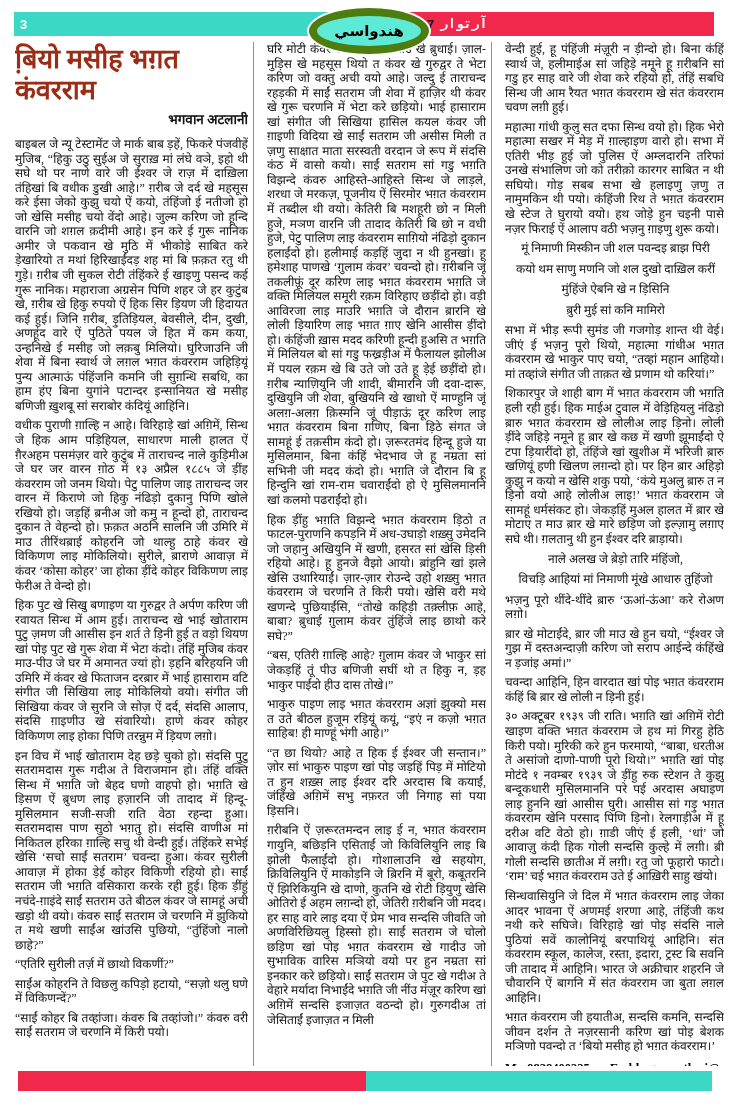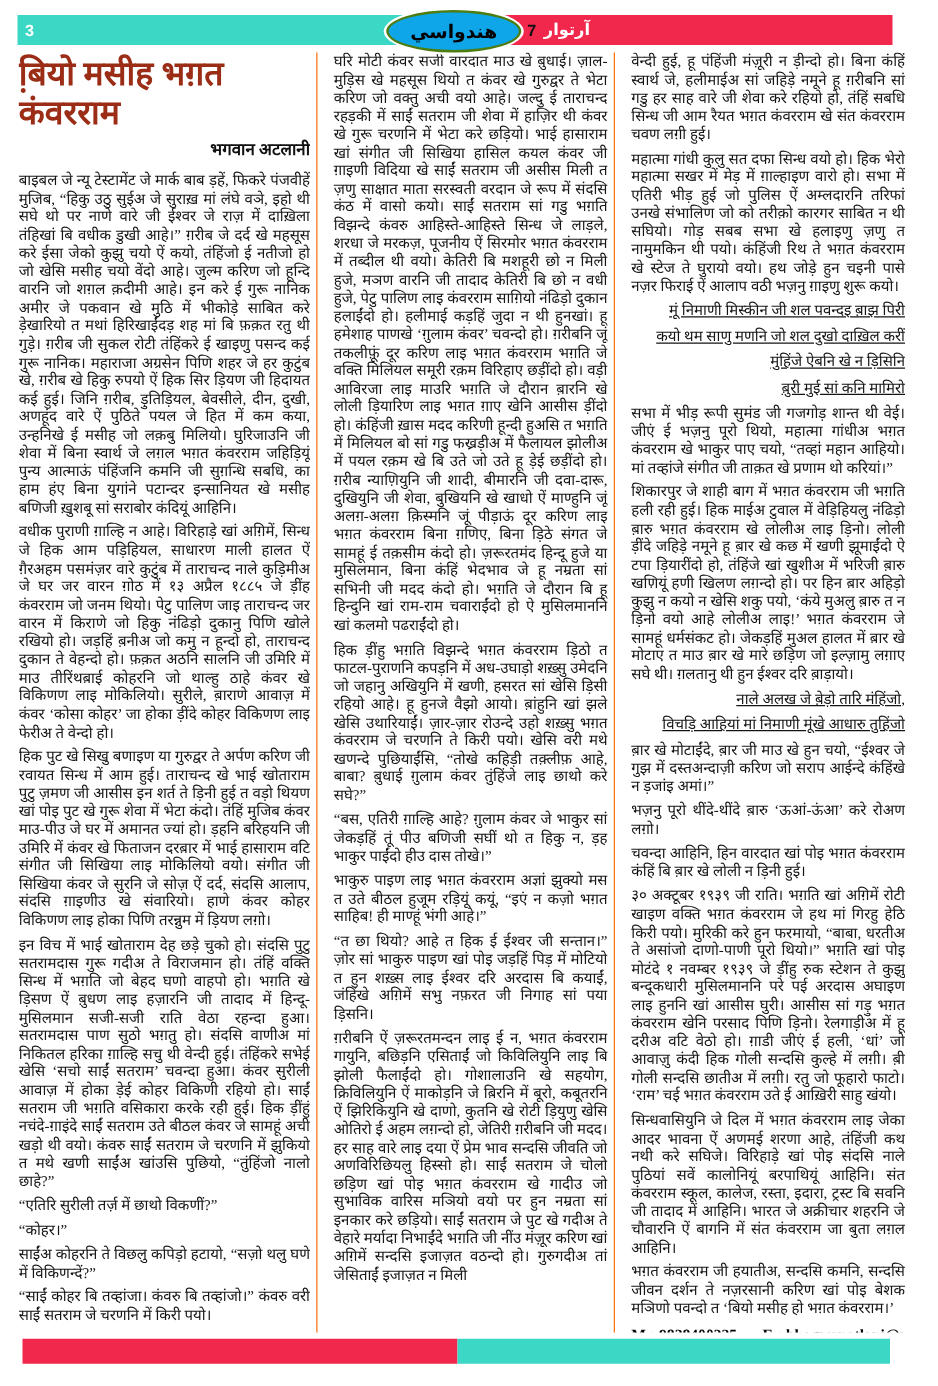--- a/index.html
+++ b/index.html
@@ -22,27 +22,27 @@
     font-size:13px;font-weight:bold;padding-left:6px;box-sizing:border-box;
   }
   .topbar .seg-red{
     background:#f2274c;flex:1 1 auto;height:100%;
     display:flex;align-items:center;justify-content:flex-end;
     padding-right:6px;box-sizing:border-box;
     direction:rtl;
     font-family:"DejaVu Sans",sans-serif;
     font-size:13px;font-weight:bold;line-height:1;
   }
-  .topbar .seg-red .w{color:#ffffff;margin:0 3px;}
+  .topbar .seg-red .w{color:#ffffff;margin:0 3px;font-family:Liberation Mono, monospace;}
   .topbar .seg-red .b{color:#111111;margin:0 3px;font-family:"Liberation Sans",sans-serif;}
   .logo-oval{
     position:absolute;left:295px;top:-4px;
     width:104px;height:30px;
-    background:#0ea5e9;
-    border:2px solid #4d7c0f;
+    background:#5eead4;
+    border:8px solid #4d7c0f;
     border-radius:50%;
     box-shadow:0 0 0 2px #ffffff;
     display:flex;align-items:center;justify-content:center;
     font-family:"DejaVu Sans",sans-serif;
     font-size:15px;font-weight:bold;color:#000000;
     direction:rtl;z-index:3;
   }
   
   .columns{
     position:absolute;top:42px;left:15px;width:722px;height:1024px;
@@ -69,23 +69,22 @@
     margin:0 0 9px 0;
   }
   .para{
     margin:0 0 5px 0;
     font-size:12px;line-height:14.55px;
     color:#141414;
     text-align:justify;
     text-justify:inter-word;
   }
   .para.verse{
-    text-align:right;
+    text-align:center;
     margin:1px 0 6px 2px;
-    text-decoration:underline;
   }
   .contact{
     margin-top:7px;
     font-family:"Liberation Serif",serif;
     font-weight:bold;font-size:12.5px;color:#000;
     text-align:left;white-space:nowrap;
   }
   .contact .gap{display:inline-block;width:14px;}
   
   .bottombar{
@@ -116,21 +115,20 @@
   <main class="columns">
     <section class="col">
       <h1 class="headline">बि़यो मसीह भग़त कंवरराम</h1>
       <div class="byline">भगवान अटलानी</div>
       <div class="col-text">
           <p class="para">बाइबल जे न्यू टेस्टामेंट जे मार्क बाब ड़हें, फिकरे पंजवीहें मुजिब, “हिकु उठु सुईअ जे सुराख़ मां लंघे वञे, इहो थी सघे थो पर नाणे वारे जी ईश्वर जे राज़ में दाख़िला तंहिखां बि वधीक डुखी आहे।” ग़रीब जे दर्द खे महसूस करे ईसा जेको कुझु चयो ऐं कयो, तंहिंजो ई नतीजो हो जो खेसि मसीह चयो वेंदो आहे। जुल्म करिण जो हून्दि वारनि जो शग़ल क़दीमी आहे। इन करे ई गुरू नानिक अमीर जे पकवान खे मुठि में भीकोड़े साबित करे ड़ेखारियो त मथां हिरिखाईंदड़ शह मां बि फ़क़त रतु थी गुड़े। ग़रीब जी सुकल रोटी तंहिंकरे ई खाइणु पसन्द कई गुरू नानिक। महाराजा अग्रसेन पिणि शहर जे हर कुटुंब खे, ग़रीब खे हिकु रुपयो ऐं हिक सिर ड़ियण जी हिदायत कई हुई। जिनि ग़रीब, ड़ुतिड़ियल, बेवसीले, दीन, दुखी, अणहूंद वारे ऐं पुठिते पयल जे हित में कम कया, उन्हनिखे ई मसीह जो लक़बु मिलियो। घुरिजाउनि जी शेवा में बिना स्वार्थ जे लग़ल भग़त कंवरराम जहिड़ियूं पुन्य आत्माऊं पंहिंजनि कमनि जी सुग़न्धि सबधि, का हाम हंए बिना युगांने पटान्दर इन्सानियत खे मसीह बणिजी ख़ुशबू सां सराबोर कंदियूं आहिनि।</p>
           <p class="para">वधीक पुराणी ग़ाल्हि न आहे। विरिहाड़े खां अग़िमें, सिन्ध जे हिक आम पड़िहियल, साधारण माली हालत ऐं ग़ैरअहम पसमंज़र वारे कुटुंब में ताराचन्द नाले कुड़िमीअ जे घर जर वारन ग़ोठ में १३ अप्रैल १८८५ जे ड़ींह कंवरराम जो जनम थियो। पेटु पालिण जाइ ताराचन्द जर वारन में किराणे जो हिकु नंढिड़ो दुकानु पिणि खोले रखियो हो। जड़हिं ब़नीअ जो कमु न हून्दो हो, ताराचन्द दुकान ते वेहन्दो हो। फ़क़त अठनि सालनि जी उमिरि में माउ तीरिंथब़ाई कोहरनि जो थाल्हु ठाहे कंवर खे विकिणण लाइ मोकिलियो। सुरीले, ब़ाराणे आवाज़ में कंवर ‘कोसा कोहर’ जा होका ड़ींदे कोहर विकिणण लाइ फेरीअ ते वेन्दो हो।</p>
           <p class="para">हिक पुट खे सिखु बणाइण या गुरुद्वर ते अर्पण करिण जी रवायत सिन्ध में आम हुई। ताराचन्द खे भाई खोताराम पुटु ज़मण जी आसीस इन शर्त ते ड़िनी हुई त वड़ो थियण खां पोइ पुट खे गुरू शेवा में भेटा कंदो। तंहिं मुजिब कंवर माउ-पीउ जे घर में अमानत ज्यां हो। ड़हनि बरिहयनि जी उमिरि में कंवर खे फिताजन दरब़ार में भाई हासाराम वटि संगीत जी सिखिया लाइ मोकिलियो वयो। संगीत जी सिखिया कंवर जे सुरनि जे सोज़ ऐं दर्द, संदसि आलाप, संदसि ग़ाइणीउ खे संवारियो। हाणे कंवर कोहर विकिणण लाइ होका पिणि तरन्नुम में ड़ियण लग़ो।</p>
           <p class="para">इन विच में भाई खोताराम देह छड़े चुको हो। संदसि पुटु सतरामदास गुरू गदीअ ते विराजमान हो। तंहिं वक्ति सिन्ध में भग़ति जो बेहद घणो वाहपो हो। भग़ति खे ड़िसण ऐं ब़ुधण लाइ हज़ारनि जी तादाद में हिन्दू-मुसिलमान सजी-सजी राति वेठा रहन्दा हुआ। सतरामदास पाण सुठो भग़तु हो। संदसि वाणीअ मां निकितल हरिका ग़ाल्हि सचु थी वेन्दी हुई। तंहिंकरे सभेई खेसि ‘सचो साईं सतराम’ चवन्दा हुआ। कंवर सुरीली आवाज़ में होका ड़ेई कोहर विकिणी रहियो हो। साईं सतराम जी भग़ति वसिकारा करके रही हुई। हिक ड़ींहुं नचंदे-ग़ाइंदे साईं सतराम उते बीठल कंवर जे सामहूं अची खड़ो थी वयो। कंवरु साईं सतराम जे चरणनि में झुकियो त मथे खणी साईंअ खांउसि पुछियो, “तुंहिंजो नालो छाहे?”</p>
           <p class="para">“एतिरि सुरीली तर्ज़ में छाथो विकणीं?”</p>
-          <p class="para">“कोहर।”</p>
           <p class="para">साईंअ कोहरनि ते विछलु कपिड़ो हटायो, “सज़ो थलु घणे में विकिणन्दें?”</p>
           <p class="para">“साईं कोहर बि तव्हांजा। कंवरु बि तव्हांजो।” कंवरु वरी साईं सतराम जे चरणनि में किरी पयो।</p>
         </div>
     </section>
 
     <section class="col">
       <div class="col-text">
           <p class="para">घरि मोटी कंवर सजी वारदात माउ खे ब़ुधाई। ज़ाल-मुड़िस खे महसूस थियो त कंवर खे गुरुद्वर ते भेटा करिण जो वक्तु अची वयो आहे। जल्दु ई ताराचन्द रहड़की में साईं सतराम जी शेवा में हाज़िर थी कंवर खे गुरू चरणनि में भेटा करे छड़ियो। भाई हासाराम खां संगीत जी सिखिया हासिल कयल कंवर जी ग़ाइणी विदिया खे साईं सतराम जी असीस मिली त ज़णु साक्षात माता सरस्वती वरदान जे रूप में संदसि कंठ में वासो कयो। साईं सतराम सां गडु भग़ति विझन्दे कंवरु आहिस्ते-आहिस्ते सिन्ध जे लाड़ले, शरधा जे मरकज़, पूजनीय ऐं सिरमोर भग़त कंवरराम में तब्दील थी वयो। केतिरी बि मशहूरी छो न मिली हुजे, मञण वारनि जी तादाद केतिरी बि छो न वधी हुजे, पेटु पालिण लाइ कंवरराम साग़ियो नंढिड़ो दुकान हलाईंदो हो। हलीमाई कड़हिं जुदा न थी हुनखां। हू हमेशाह पाणखे ‘ग़ुलाम कंवर’ चवन्दो हो। ग़रीबनि जूं तकलीफ़ूं दूर करिण लाइ भग़त कंवरराम भग़ति जे वक्ति मिलियल समूरी रक़म विरिहाए छड़ींदो हो। वड़ी आविरजा लाइ माउरि भग़ति जे दौरान ब़ारनि खे लोली ड़ियारिण लाइ भग़त ग़ाए खेनि आसीस ड़ींदो हो। कंहिंजी ख़ास मदद करिणी हून्दी हुअसि त भग़ति में मिलियल बो सां गडु फख्रड़ीअ में फैलायल झोलीअ में पयल रक़म खे बि उते जो उते हू ड़ेई छड़ींदो हो। ग़रीब न्याण़ियुनि जी शादी, बीमारनि जी दवा-दारू, दुखियुनि जी शेवा, बुखियनि खे खाधो ऐं माण्हुनि जूं अलग़-अलग़ क़िस्मनि जूं पीड़ाऊं दूर करिण लाइ भग़त कंवरराम बिना ग़णिए, बिना ड़िठे संगत जे सामहूं ई तक़सीम कंदो हो। ज़रूरतमंद हिन्दू हुजे या मुसिलमान, बिना कंहिं भेदभाव जे हू नम्रता सां सभिनी जी मदद कंदो हो। भग़ति जे दौरान बि हू हिन्दुनि खां राम-राम चवाराईंदो हो ऐ मुसिलमाननि खां कलमो पढराईंदो हो।</p>
           <p class="para">हिक ड़ींहु भग़ति विझन्दे भग़त कंवरराम ड़िठो त फाटल-पुराणनि कपड़नि में अध-उघाड़ो शख़्सु उमेदनि जो जहानु अखियुनि में खणी, हसरत सां खेसि ड़िसी रहियो आहे। हू हुनजे वैझो आयो। ब़ांहुनि खां झले खेसि उथारियाईं। ज़ार-ज़ार रोउन्दे उहो शख़्सु भग़त कंवरराम जे चरणनि ते किरी पयो। खेसि वरी मथे खणन्दे पुछियाईंसि, “तोखे कहिड़ी तक़्लीफ़ आहे, बाबा? ब़ुधाई ग़ुलाम कंवर तुंहिंजे लाइ छाथो करे सघे?”</p>
           <p class="para">“बस, एतिरी ग़ाल्हि आहे? ग़ुलाम कंवर जे भाकुर सां जेकड़हिं तूं पीउ बणिजी सघीं थो त हिकु न, ड़ह भाकुर पाईंदो हीउ दास तोखे।”</p>
@@ -145,22 +143,22 @@
           <p class="para">वेन्दी हुई, हू पंहिंजी मंज़ूरी न ड़ीन्दो हो। बिना कंहिं स्वार्थ जे, हलीमाईअ सां जहिड़े नमूने हू ग़रीबनि सां गडु हर साह वारे जी शेवा करे रहियो हो, तंहिं सबधि सिन्ध जी आम रैयत भग़त कंवरराम खे संत कंवरराम चवण लग़ी हुई।</p>
           <p class="para">महात्मा गांधी कुलु सत दफा सिन्ध वयो हो। हिक भेरो महात्मा सखर में मेड़ में ग़ाल्हाइण वारो हो। सभा में एतिरी भीड़ हुई जो पुलिस ऐं अम्लदारनि तरिफां उनखे संभालिण जो को तरीक़ो कारगर साबित न थी सघियो। गोड़ सबब सभा खे हलाइणु ज़णु त नामुमकिन थी पयो। कंहिंजी रिथ ते भग़त कंवरराम खे स्टेज ते घुरायो वयो। हथ जोड़े हुन चइनी पासे नज़र फिराई ऐं आलाप वठी भज़नु ग़ाइणु शुरू कयो।</p>
           <p class="para verse">मूं निमाणी मिस्कीन जी शल पवन्दइ ब़ाझ पिरी</p>
           <p class="para verse">कयो थम साणु मणनि जो शल दुखो दाख़िल करीं</p>
           <p class="para verse">मुंहिंजे ऐबनि खे न ड़िसिनि</p>
           <p class="para verse">ब़ुरी मुई सां कनि मामिरो</p>
           <p class="para">सभा में भीड़ रूपी सुमंड जी गजगोड़ शान्त थी वेई। जीएं ई भज़नु पूरो थियो, महात्मा गांधीअ भग़त कंवरराम खे भाकुर पाए चयो, “तव्हां महान आहियो। मां तव्हांजे संगीत जी ताक़त खे प्रणाम थो करियां।”</p>
           <p class="para">शिकारपुर जे शाही बाग में भग़त कंवरराम जी भग़ति हली रही हुई। हिक माईअ टुवाल में वेड़िहियलु नंढिड़ो ब़ारु भग़त कंवरराम खे लोलीअ लाइ ड़िनो। लोली ड़ींदे जहिड़े नमूने हू ब़ार खे कछ में खणी झूमाईंदो ऐ टपा ड़ियारींदो हो, तंहिंजे खां खुशीअ में भरिजी ब़ारु खण़ियूं हणी खिलण लग़न्दो हो। पर हिन ब़ार अहिड़ो कुझु न कयो न खेसि शकु पयो, ‘कंये मुअलु ब़ारु त न ड़िनो वयो आहे लोलीअ लाइ!’ भग़त कंवरराम जे सामहूं धर्मसंकट हो। जेकड़हिं मुअल हालत में ब़ार खे मोटाए त माउ ब़ार खे मारे छड़िण जो इल्ज़ामु लग़ाए सघे थी। ग़लतानु थी हुन ईश्वर दरि ब़ाड़ायो।</p>
           <p class="para verse">नाले अलख जे ब़ेड़ो तारि मंहिंजो,</p>
           <p class="para verse">विचड़ि आहियां मां निमाणी मूंखे आधारु तुहिंजो</p>
+          <p class="para">भज़नु पूरो थींदे-थींदे ब़ारु ‘ऊआं-ऊंआ’ करे रोअण लग़ो।</p>
           <p class="para">ब़ार खे मोटाईंदे, ब़ार जी माउ खे हुन चयो, “ईश्वर जे गुझ में दस्तअन्दाज़ी करिण जो सराप आईन्दे कंहिंखे न ड़जांइ अमां।”</p>
-          <p class="para">भज़नु पूरो थींदे-थींदे ब़ारु ‘ऊआं-ऊंआ’ करे रोअण लग़ो।</p>
           <p class="para">चवन्दा आहिनि, हिन वारदात खां पोइ भग़त कंवरराम कंहिं बि ब़ार खे लोली न ड़िनी हुई।</p>
           <p class="para">३० अक्टूबर १९३९ जी राति। भग़ति खां अग़िमें रोटी खाइण वक्ति भग़त कंवरराम जे हथ मां गिरहु हेठि किरी पयो। मुरिकी करे हुन फरमायो, “बाबा, धरतीअ ते असांजो दाणो-पाणी पूरो थियो।” भग़ति खां पोइ मोटंदे १ नवम्बर १९३९ जे ड़ींहु रुक स्टेशन ते कुझु बन्दूकधारी मुसिलमाननि परे पई अरदास अघाइण लाइ हुननि खां आसीस घुरी। आसीस सां गड़ु भग़त कंवरराम खेनि परसाद पिणि ड़िनो। रेलगाड़ीअ में हू दरीअ वटि वेठो हो। ग़ाडी जीएं ई हली, ‘धां’ जो आवाज़ु कंदी हिक गोली सन्दसि कुल्हे में लग़ी। ब़ी गोली सन्दसि छातीअ में लग़ी। रतु जो फूहारो फाटो। ‘राम’ चई भग़त कंवरराम उते ई आख़िरी साहु खंयो।</p>
           <p class="para">सिन्धवासियुनि जे दिल में भग़त कंवरराम लाइ जेका आदर भावना ऐं अणमई शरणा आहे, तंहिंजी कथ नथी करे सघिजे। विरिहाड़े खां पोइ संदसि नाले पुठियां सवें कालोनियूं बरपाथियूं आहिनि। संत कंवरराम स्कूल, कालेज, रस्ता, इदारा, ट्रस्ट बि सवनि जी तादाद में आहिनि। भारत जे अक्रीचार शहरनि जे चौवारनि ऐं बागनि में संत कंवरराम जा बुता लग़ल आहिनि।</p>
           <p class="para">भग़त कंवरराम जी हयातीअ, सन्दसि कमनि, सन्दसि जीवन दर्शन ते नज़रसानी करिण खां पोइ बेशक मञिणो पवन्दो त ‘बियो मसीह हो भग़त कंवरराम।’</p>
         </div>
       <div class="contact">
         <span>M :</span>
         <span>9828400325</span>
         <span class="gap"></span>
         <span>E :</span>

